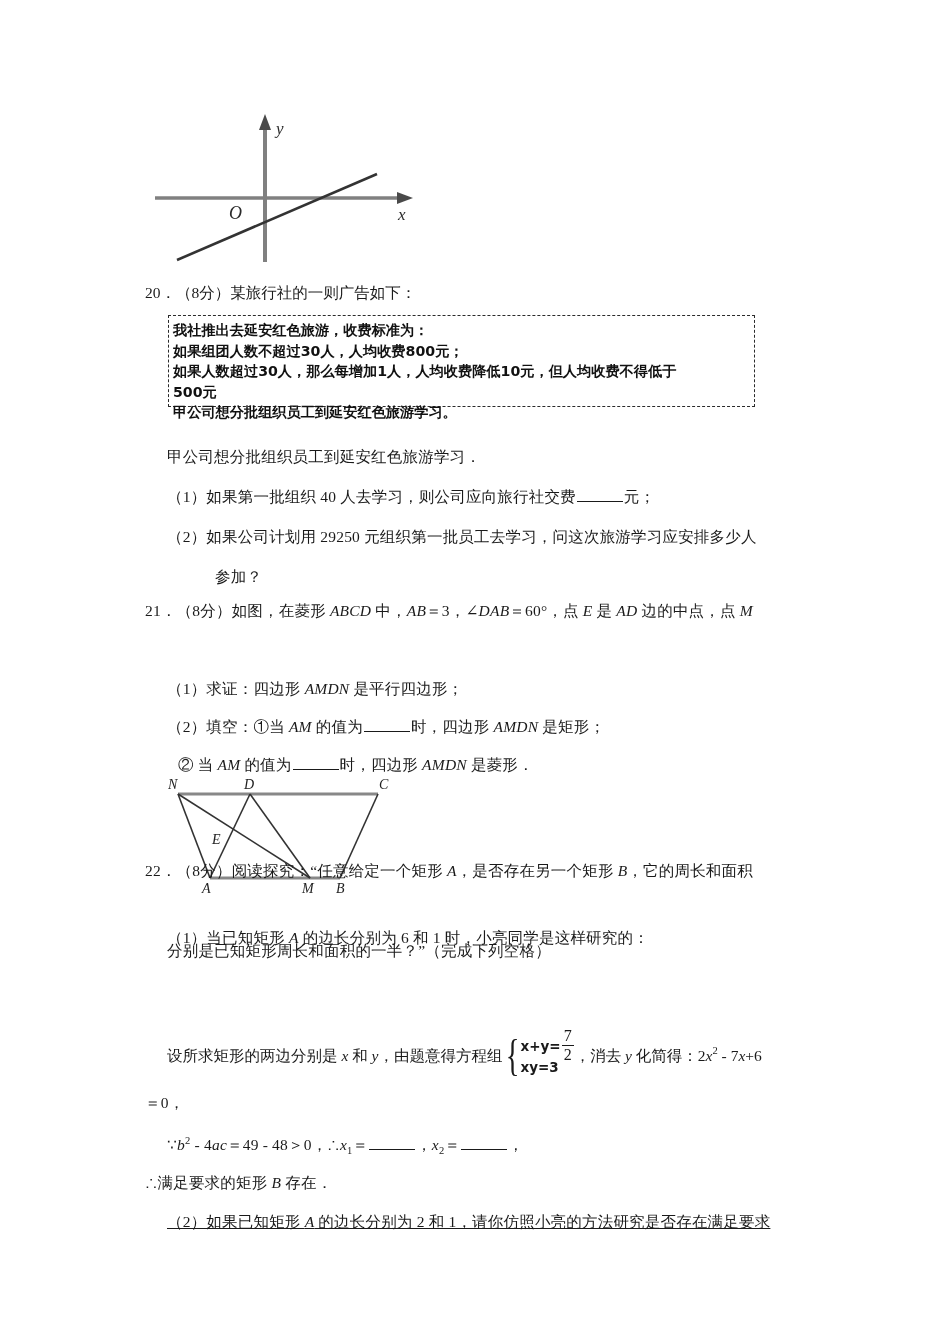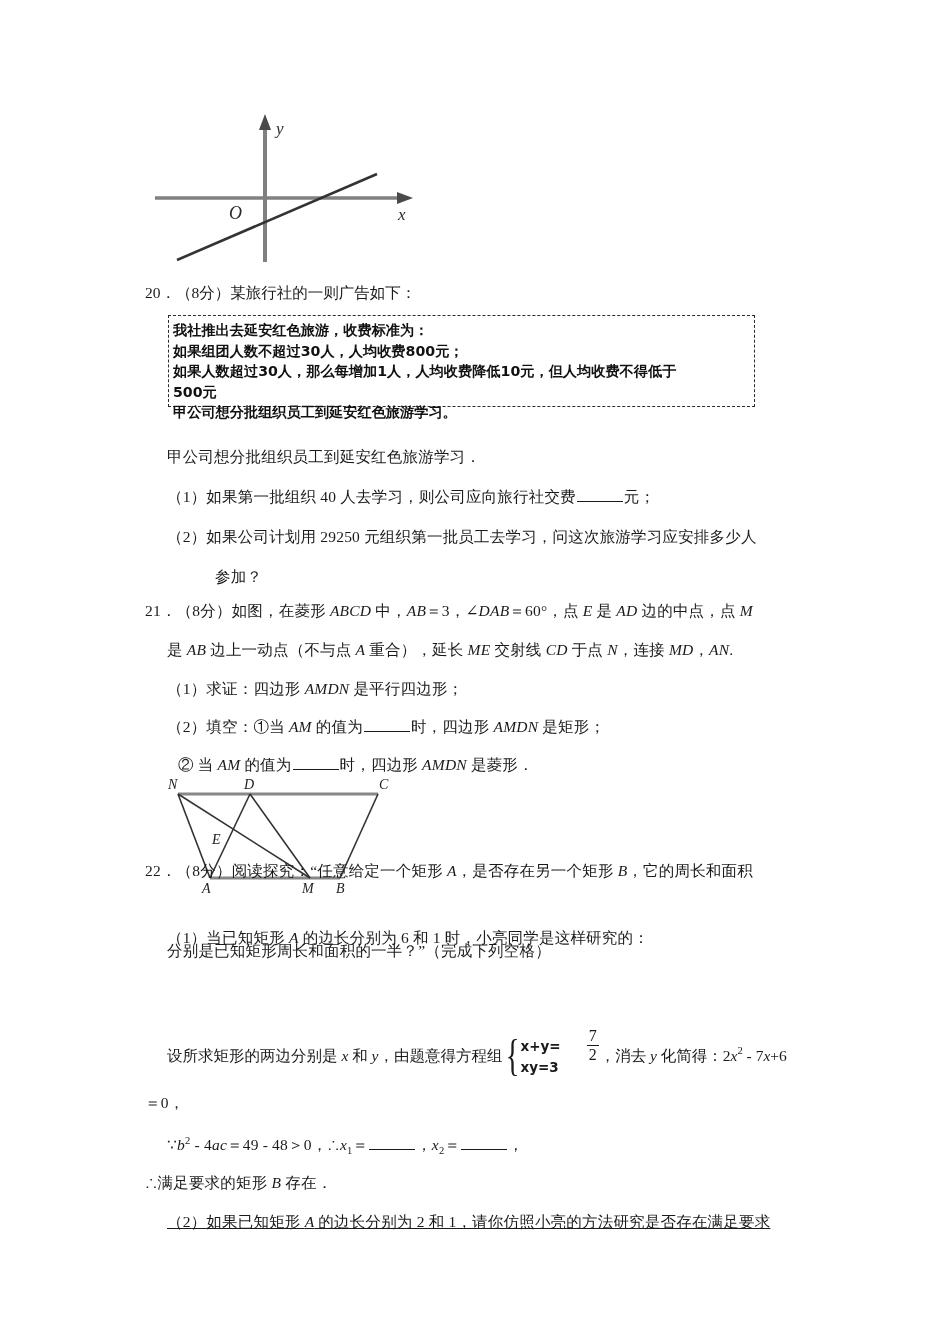--- a/index.html
+++ b/index.html
@@ -132,21 +132,20 @@
     justify-content: center;
     font-family: "DejaVu Sans", "Liberation Sans", sans-serif;
     font-weight: 700;
     font-size: 13.5px;
   }
   .sys .rows .r {
     display: flex;
     align-items: center;
     height: 21px;
     white-space: nowrap;
-    gap: 25px;
   }
   .frac {
     display: inline-flex;
     flex-direction: column;
     align-items: center;
     vertical-align: middle;
     font-family: "Liberation Serif", "DejaVu Serif", serif;
     font-weight: 400;
     font-size: 16px;
     line-height: 1;
@@ -199,23 +198,20 @@
     <span>（1）如果第一批组织 40 人去学习，则公司应向旅行社交费</span><span class="blank"></span><span>元；</span>
   </div>
 
   <div class="qline" style="left:167px; top:527px;">（2）如果公司计划用 29250 元组织第一批员工去学习，问这次旅游学习应安排多少人</div>
   <div class="qline" style="left:167px; top:567px;margin-left:48px;">参加？</div>
 
   <div class="qline" style="left:145px; top:601px;">
     <span>21．</span><span>（8分）</span><span>如图，在菱形 </span><i>ABCD</i><span> 中，</span><i>AB</i><span>＝3，∠</span><i>DAB</i><span>＝60°，点 </span><i>E</i><span> 是 </span><i>AD</i><span> 边的中点，点 </span><i>M</i>
   </div>
 
-  <div class="qline" style="left:167px; top:640px;">
-    <span>是 </span><i>AB</i><span> 边上一动点（不与点 </span><i>A</i><span> 重合），延长 </span><i>ME</i><span> 交射线 </span><i>CD</i><span> 于点 </span><i>N</i><span>，连接 </span><i>MD</i><span>，</span><i>AN</i><span>.</span>
-  </div>
 
   <div class="qline" style="left:167px; top:679px;">
     <span>（1）求证：四边形 </span><i>AMDN</i><span> 是平行四边形；</span>
   </div>
 
   <div class="qline" style="left:167px; top:717px;">
     <span>（2）填空：①当 </span><i>AM</i><span> 的值为</span><span class="blank"></span><span>时，四边形 </span><i>AMDN</i><span> 是矩形；</span>
   </div>
 
   <div class="qline" style="left:145px; top:755px;margin-left:33px;">

